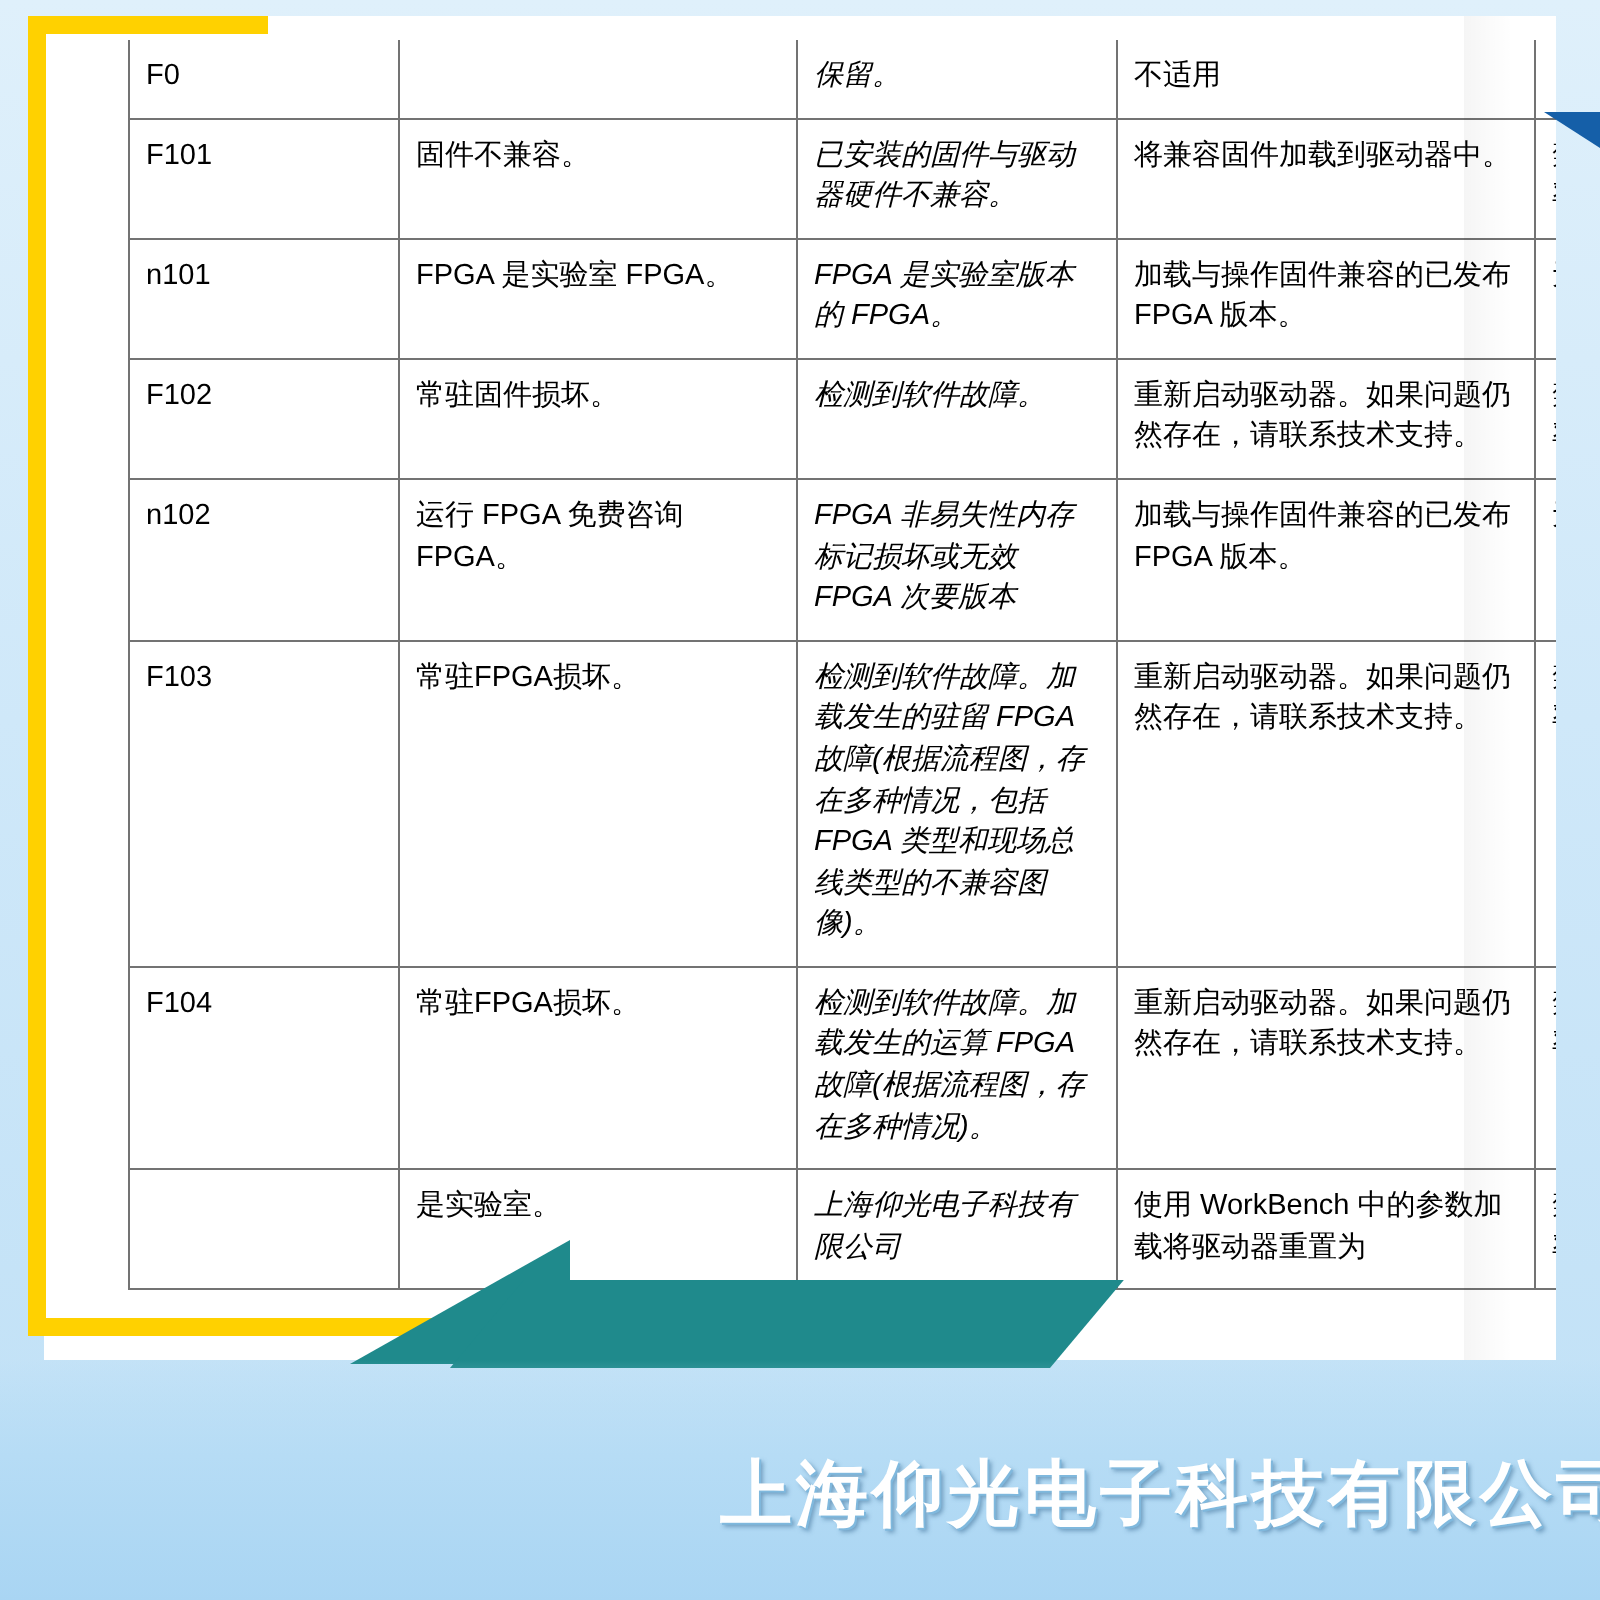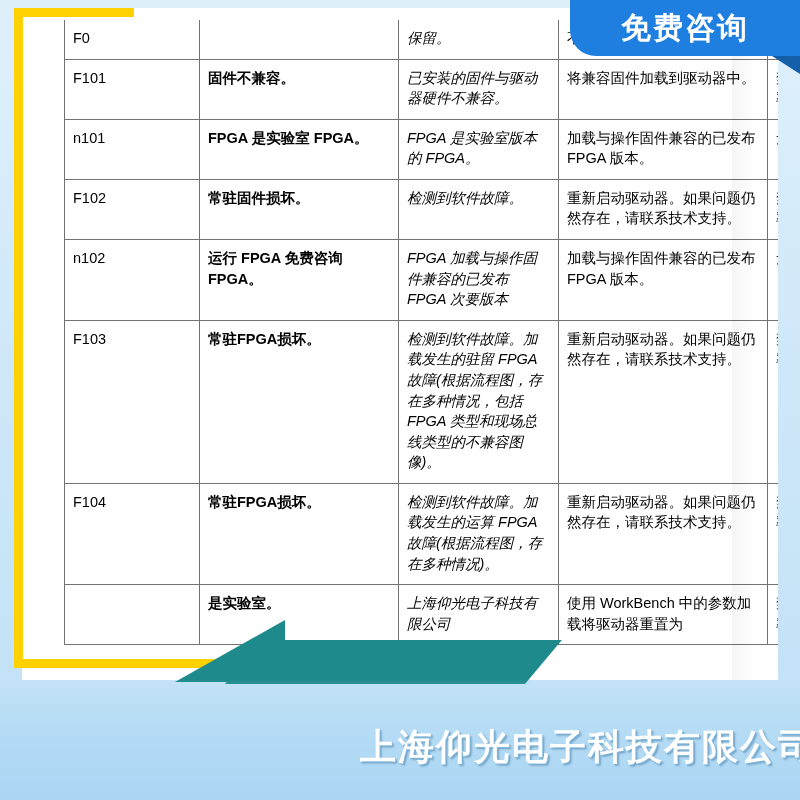--- a/index.html
+++ b/index.html
@@ -79,21 +79,21 @@
   table.errtable td {
     border: 1px solid #737373;
     vertical-align: top;
     padding: 8px 8px 10px 8px;
     font-size: 14.5px;
     line-height: 1.42;
     color: #000000;
     word-break: break-word;
   }
   td.c0 { width: 118px; }
-  td.c1 { width: 182px; font-weight: bold; }
+  td.c1 { width: 182px; }
   td.c2 { width: 143px; font-style: italic; }
   td.c3 { width: 192px; }
   td.c4 { width: 55px; }
 
   
   tr.cut-top td {
     border-top: none;
   }
 
   
@@ -214,21 +214,21 @@
       <tr>
         <td class="c0">F102</td>
         <td class="c1">常驻固件损坏。</td>
         <td class="c2">检测到软件故障。</td>
         <td class="c3">重新启动驱动器。如果问题仍然存在，请联系技术支持。</td>
         <td class="c4">禁用功率级</td>
       </tr>
       <tr>
         <td class="c0">n102</td>
         <td class="c1">运行 FPGA 免费咨询 FPGA。</td>
-        <td class="c2">FPGA 加载与操作固件兼容的已发布 FPGA 次要版本</td>
+        <td class="c2">FPGA 非易失性内存标记损坏或无效 FPGA 次要版本</td>
         <td class="c3">加载与操作固件兼容的已发布 FPGA 版本。</td>
         <td class="c4">无</td>
       </tr>
       <tr>
         <td class="c0">F103</td>
         <td class="c1">常驻FPGA损坏。</td>
         <td class="c2">检测到软件故障。加载发生的驻留 FPGA 故障(根据流程图，存在多种情况，包括 FPGA 类型和现场总线类型的不兼容图像)。</td>
         <td class="c3">重新启动驱动器。如果问题仍然存在，请联系技术支持。</td>
         <td class="c4">禁用功率级</td>
       </tr>
@@ -252,21 +252,18 @@
     <div class="page-edge"></div>
   </div>
 
   <div class="frame-left"></div>
   <div class="frame-top"></div>
   <div class="frame-bottom"></div>
 
   <div class="teal-wedge"></div>
   <div class="teal-wedge2"></div>
 
-  <div class="promo-ribbon">
-    <span class="promo-text">免费咨询</span>
-  </div>
   <div class="promo-shadow"></div>
 
   <div class="bottom-band"></div>
   <div class="company-name">上海仰光电子科技有限公司</div>
 
 </div>
 
 </body></html>

